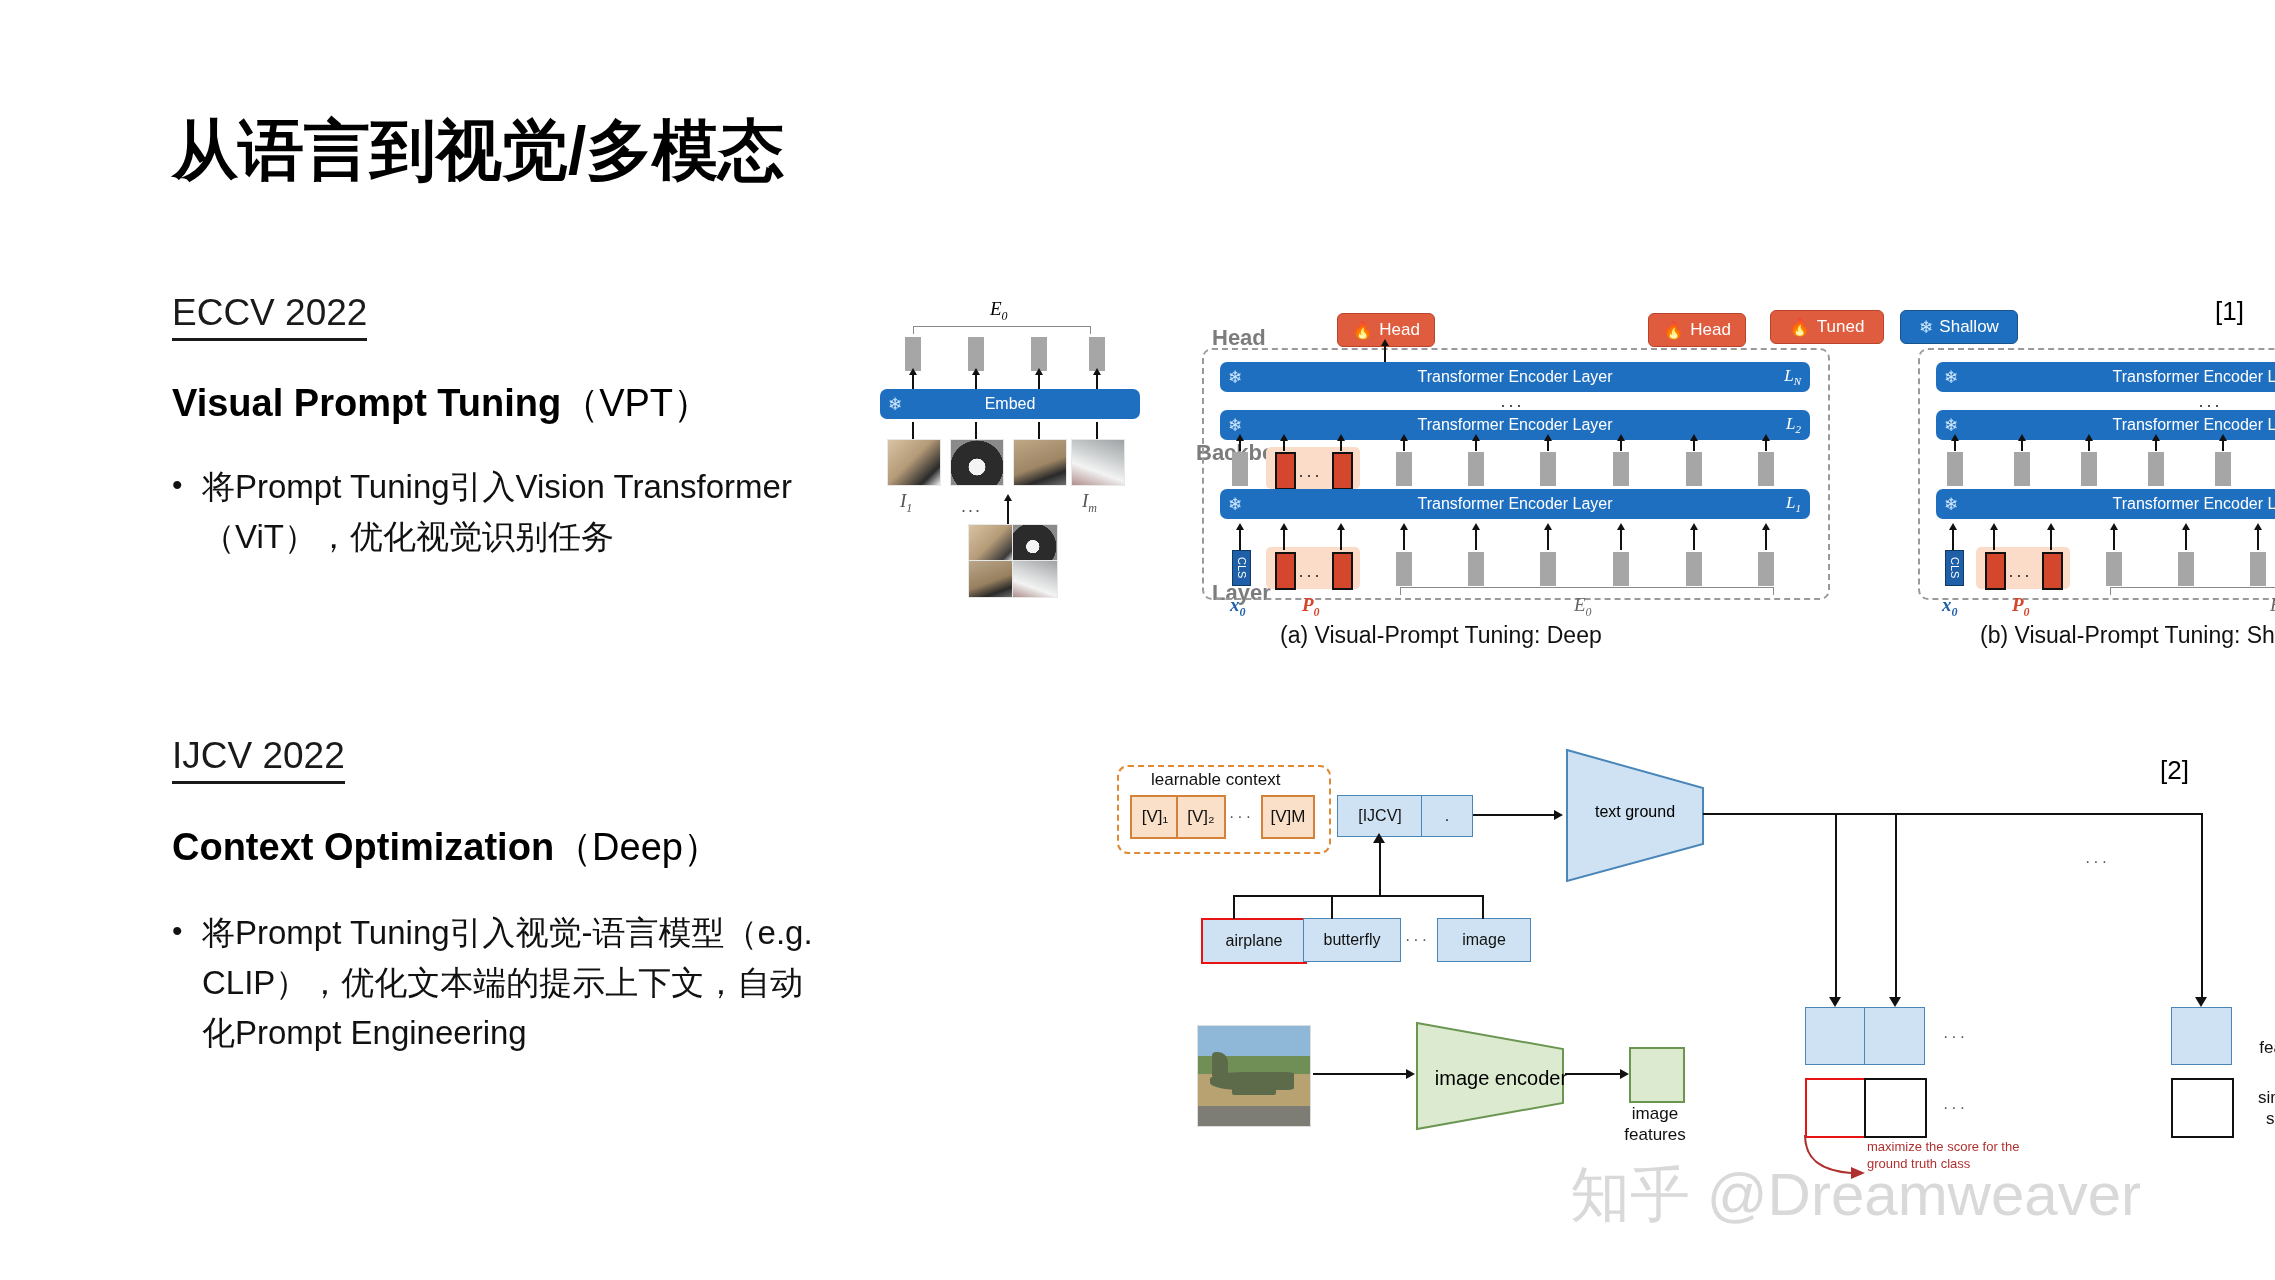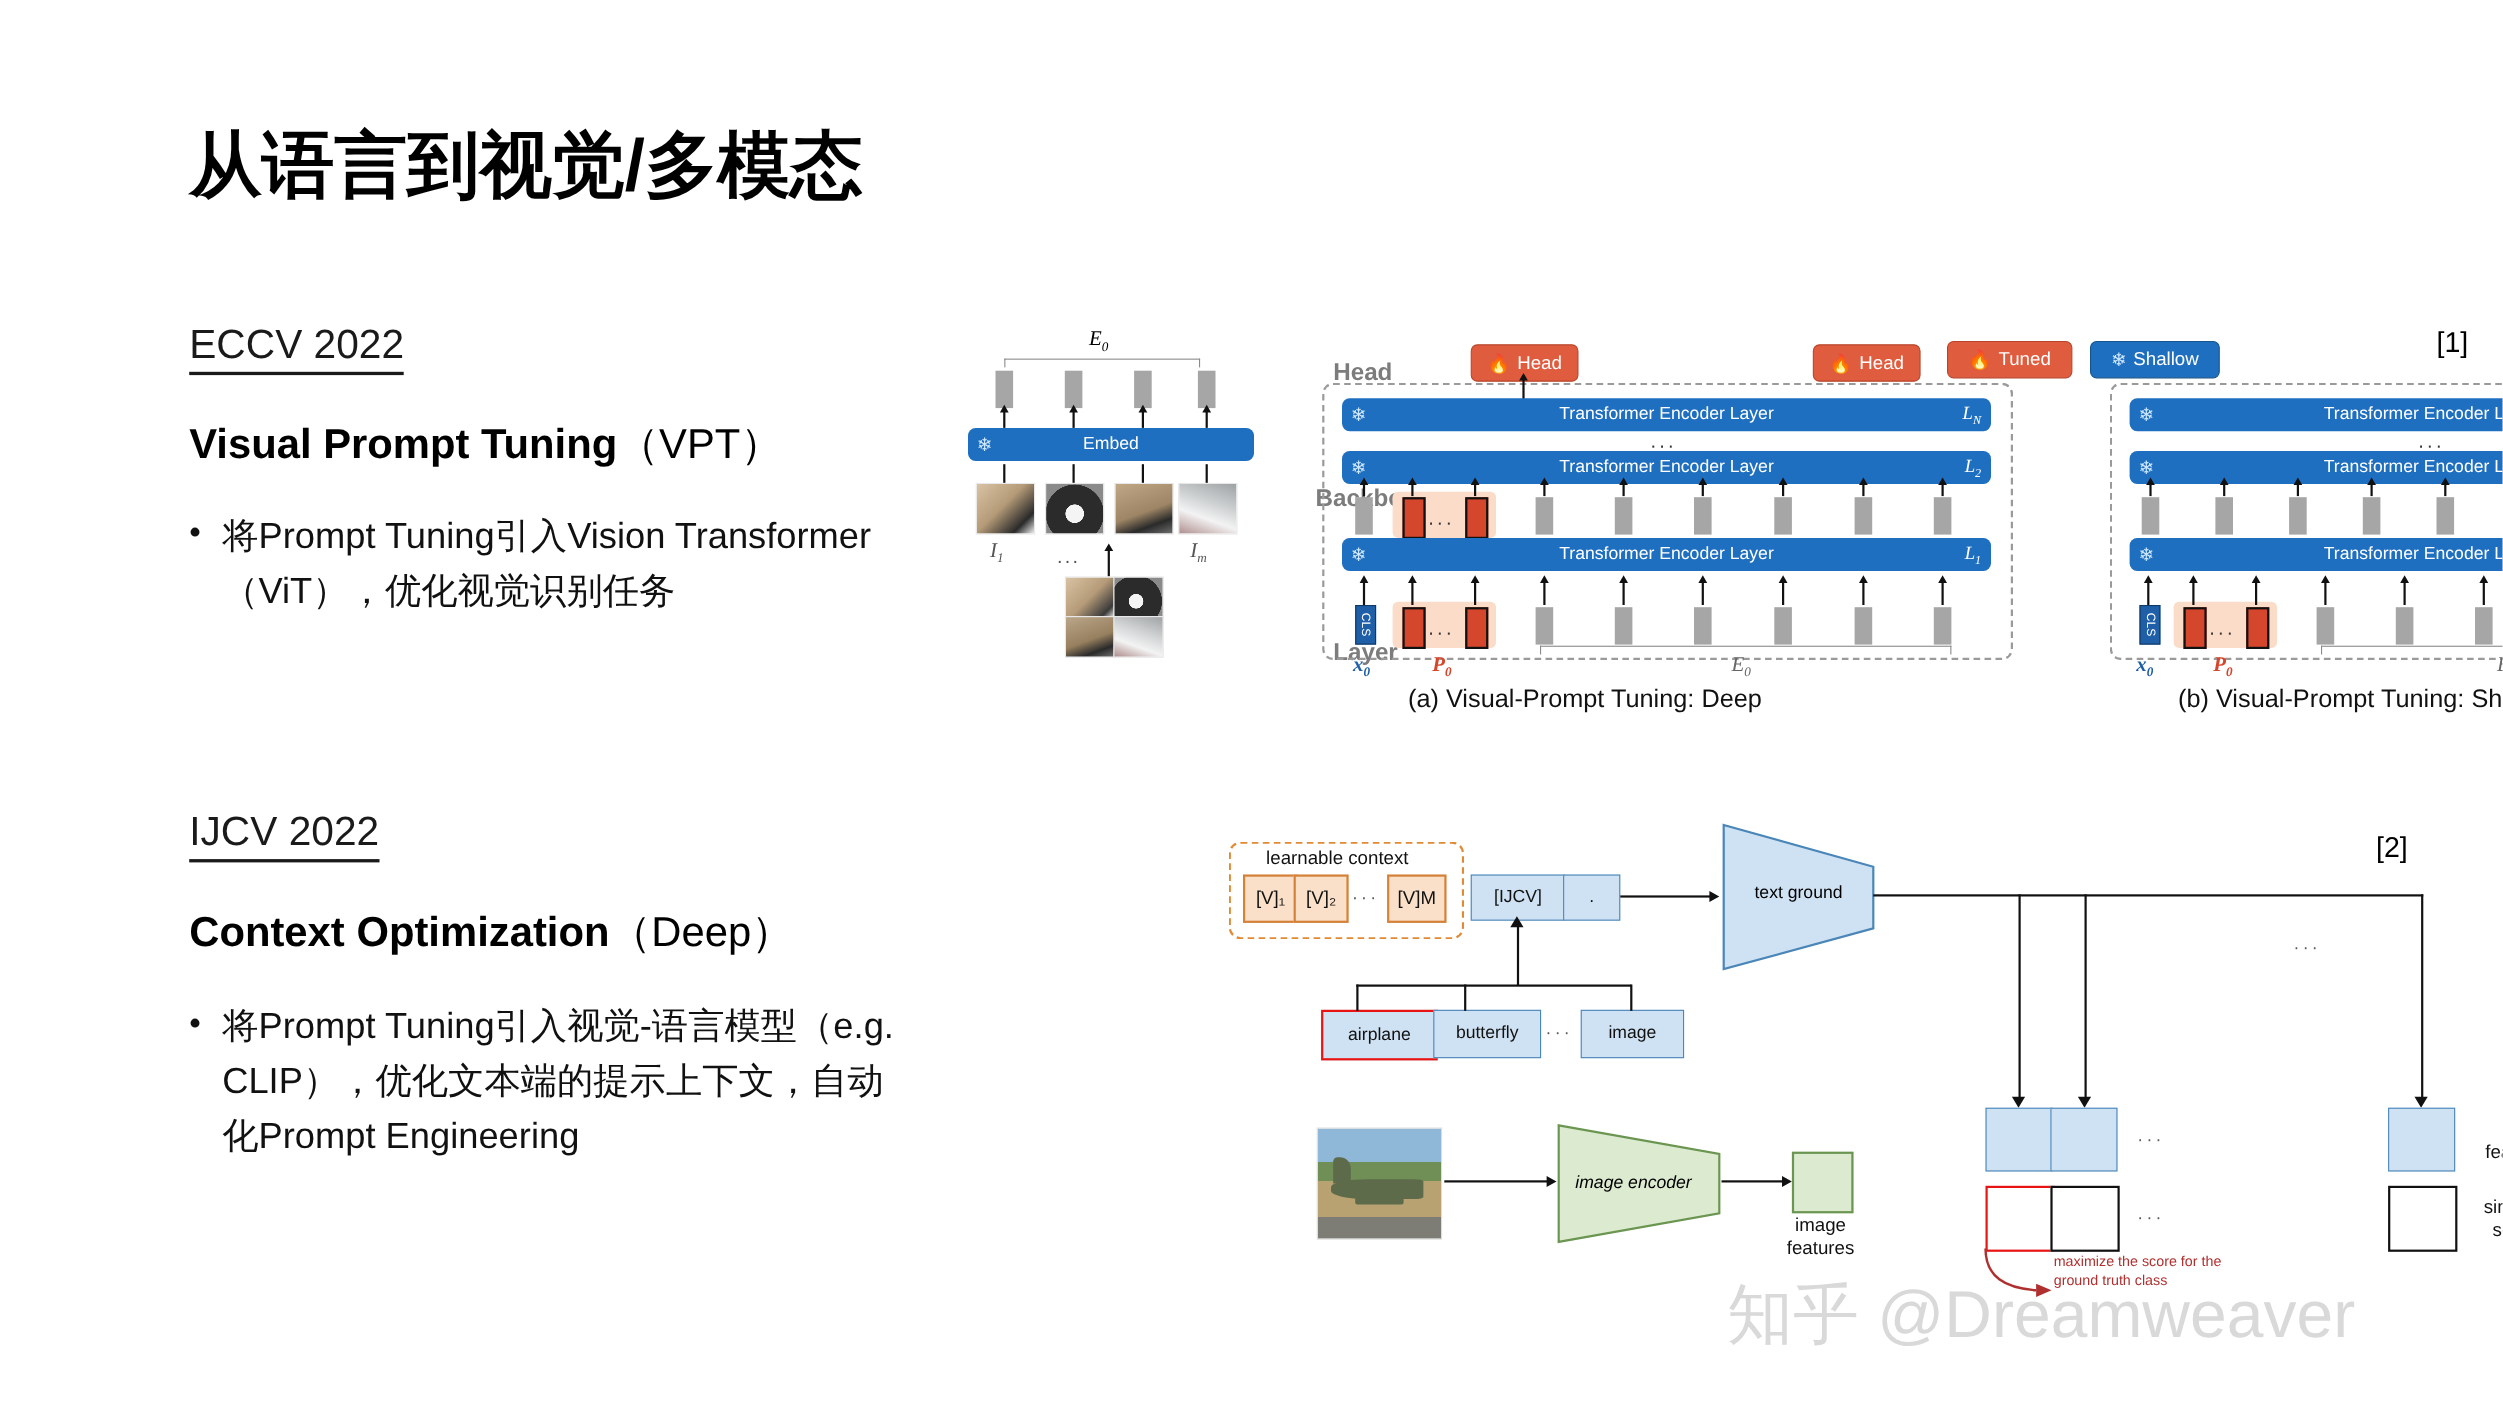--- a/index.html
+++ b/index.html
@@ -556,21 +556,21 @@
     <div class="plane-body" style="left:12px; top:46px; width:84px; height:18px;"></div>
     <div class="plane-body" style="left:14px; top:26px; width:16px; height:24px; border-radius:4px 10px 0 0;"></div>
     <div class="plane-body" style="left:34px; top:62px; width:44px; height:7px; border-radius:2px;"></div>
   </div>
 
   <div class="line-h arrow-right" style="left:208px; top:338px; width:94px;"></div>
 
   <svg class="trapez-img" style="left:310px; top:286px; width:150px; height:110px;" viewBox="0 0 150 110">
     <polygon points="2,2 148,28 148,82 2,108" fill="#dcead0" stroke="#6b9651" stroke-width="2"></polygon>
   </svg>
-  <div style="position:absolute; left:305px; top:332px; width:150px; text-align:center; font-size:16px;font-style:italic;">image encoder</div>
+  <div style="position:absolute; left:321px; top:332px; width:150px; text-align:center; font-size:20px;">image encoder</div>
 
   <div class="line-h arrow-right" style="left:460px; top:338px; width:56px;"></div>
   <div class="gbox" style="left:524px; top:312px; width:52px; height:52px;"></div>
   <div class="coop-txt" style="left:510px; top:368px; width:80px;">image<br>features</div>
 
   <svg style="position:absolute; left:690px; top:398px; width:80px; height:52px;" viewBox="0 0 80 52">
     <path d="M10,2 C10,28 28,38 56,40" stroke="#b03030" stroke-width="2.2" fill="none"></path>
     <polygon points="56,34 70,40 56,46" fill="#b03030"></polygon>
   </svg>
   <div class="red-note" style="left:762px; top:404px; width:230px;">maximize the score for the<br>ground truth class</div>

